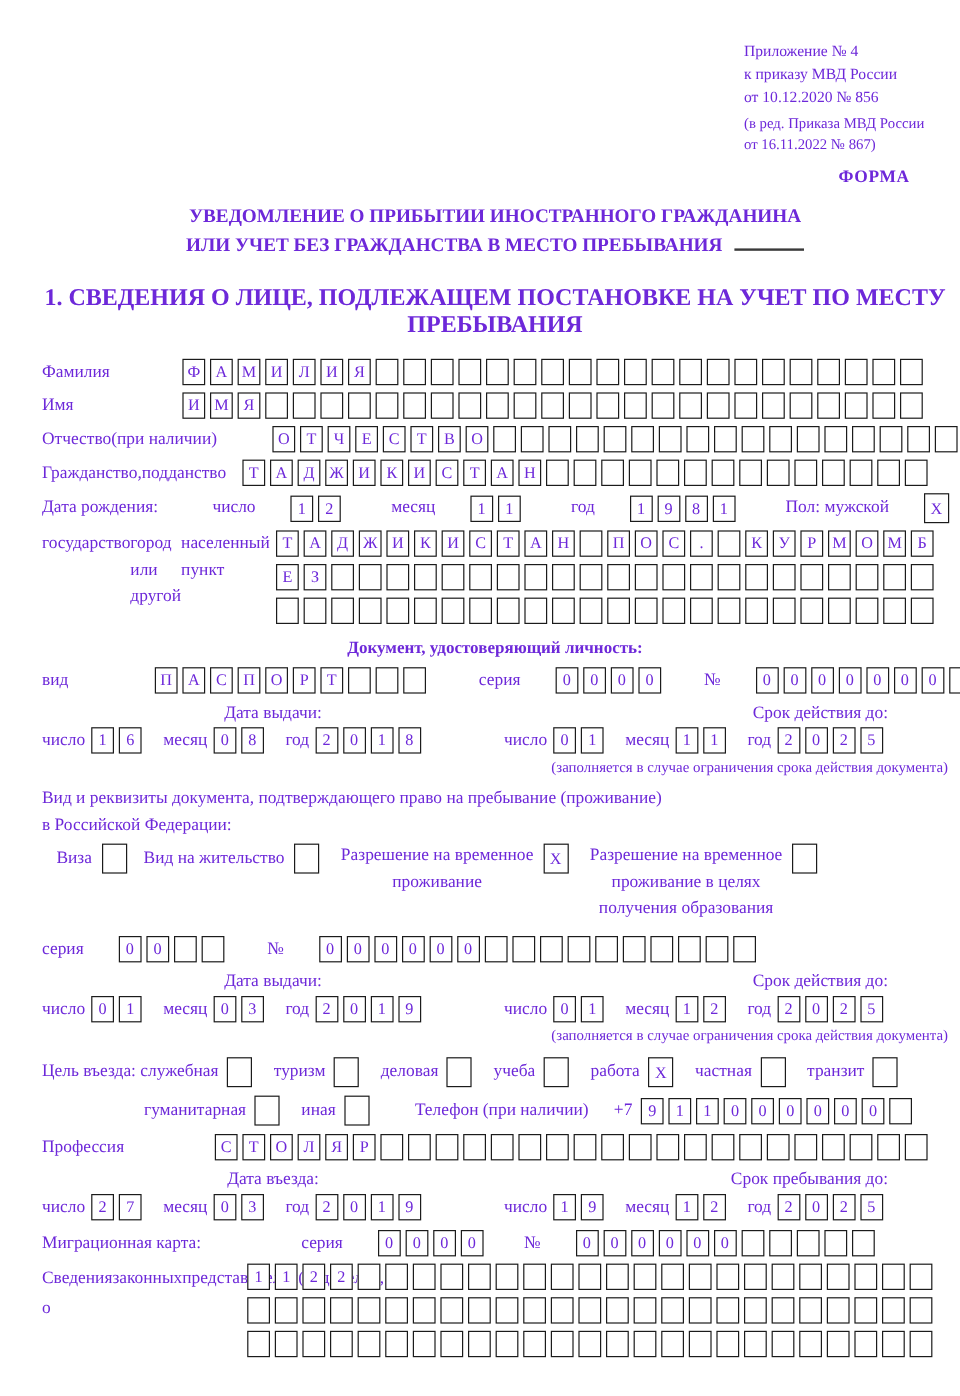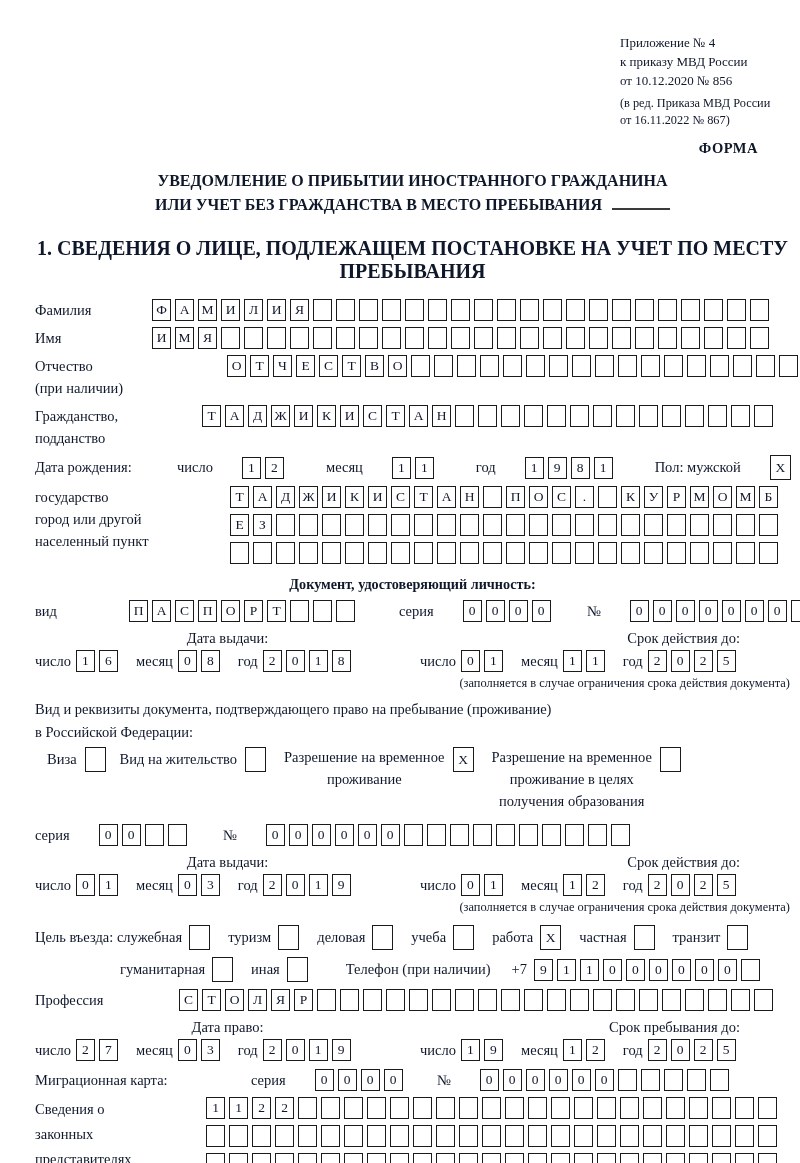--- a/index.html
+++ b/index.html
@@ -1,34 +1,34 @@
 <!DOCTYPE html>
 <html><head>
 <meta charset="utf-8">
 <style>
   html,body{margin:0;padding:0;background:#fff;}
   .page{
     width:800px;height:1163px;box-sizing:border-box;
     padding:34px 10px 0 35px;
     font-family:"Liberation Serif","DejaVu Serif",serif;
-    color:#0f172a;background:#fff;position:relative;overflow:hidden;
+    color:#6d28d9;background:#fff;position:relative;overflow:hidden;
   }
   .hdr{margin-left:585px;font-size:13px;line-height:1.45;}
   .hdr div:nth-child(n+4){font-size:12.3px;}
   .hdr div:nth-child(4){margin-top:4px;}
   .forma{text-align:right;padding-right:32px;font-weight:bold;font-size:14.5px;margin-top:10px;letter-spacing:.5px;}
   .title{text-align:center;font-weight:bold;font-size:16px;margin-top:12px;line-height:1.5;}
   .uline{display:inline-block;width:58px;border-bottom:2px solid #3a3a3a;margin-left:10px;height:1px;vertical-align:baseline;}
   .sec{text-align:center;font-weight:bold;font-size:20px;margin-top:20px;margin-bottom:16px;}
   .frow{display:flex;align-items:center;margin-bottom:6px;gap:24px;}
   .frow.top{align-items:flex-start;}
   .lbl{font-size:14.5px;flex:none;}
   .w93{width:93px;}
   .w120{width:120px;}
-  .lblcol{display:flex;flex-direction:column;flex:none;font-size:14.5px;line-height:22px;}
+  .lblcol{display:flex;flex-direction:row;flex:none;font-size:14.5px;line-height:22px;}
   .w168{width:168px;}
   .w143{width:143px;}
   .w171{width:171px;}
   .w147{width:147px;line-height:25px;}
   .cellcol{display:flex;flex-direction:column;}
   .cellcol .cells{margin-bottom:6px;}
   .cells{display:inline-flex;flex-wrap:nowrap;}
   .cell{
     display:inline-flex;align-items:center;justify-content:center;
     width:19px;height:22px;box-sizing:border-box;border:1.7px solid #1b1b1b;
@@ -610,21 +610,21 @@
         <span class="cell"></span>
         <span class="cell"></span>
         <span class="cell"></span>
         <span class="cell"></span>
         <span class="cell"></span>
         <span class="cell"></span>
       </span>
   </div>
 
   <div class="dhead">
-    <span class="h1">Дата право:</span>
+    <span class="h1">Дата въезда:</span>
     <span class="h2">Срок пребывания до:</span>
   </div>
   <div class="drow" style="margin-bottom:8px;">
     <span class="dgl">
       <span class="dlbl">число</span>
       <span class="cells">
           <span class="cell">2</span>
           <span class="cell">7</span>
         </span>
       <span class="dlbl gap14">месяц</span>

